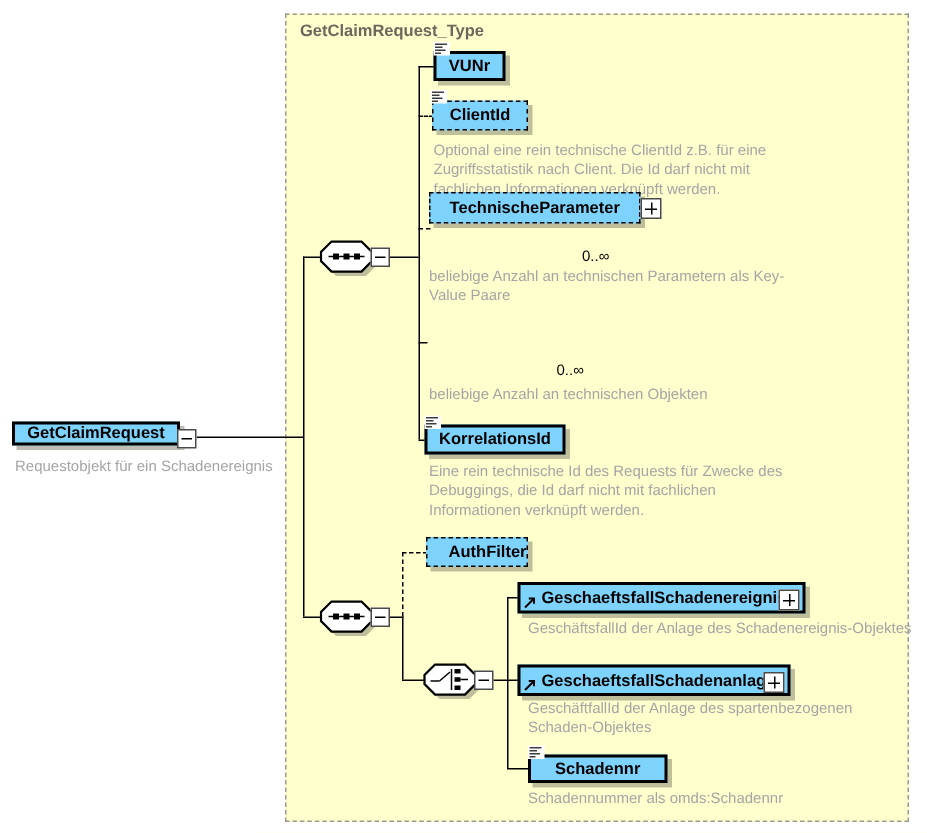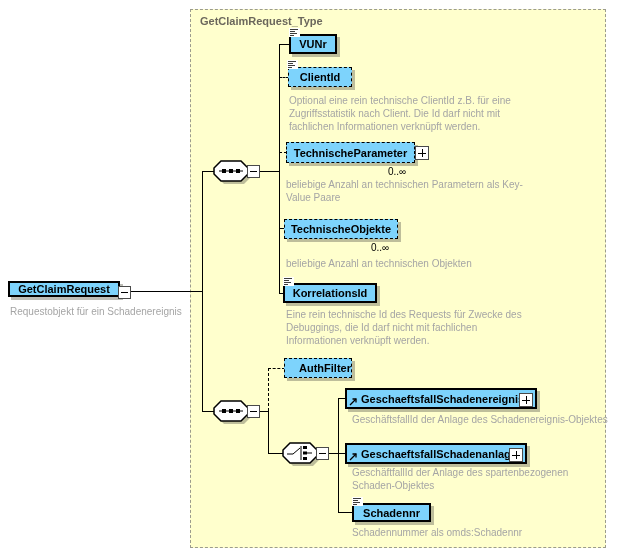--- a/index.html
+++ b/index.html
@@ -113,33 +113,30 @@
     <div class="texticon">
         <i></i>
         <i></i>
         <i></i>
         <i></i>
       </div>
     <span>ClientId</span>
   </div>
   <div class="ann" style="left:289px;top:94px;width:232px;">Optional eine rein technische ClientId z.B. für eine Zugriffsstatistik nach Client. Die Id darf nicht mit fachlichen Informationen verknüpft werden.</div>
 
-  <div class="el dashed" style="left:286px;top:142px;width:129px;height:21px;">
+  <div class="el dashed" style="left:286px;top:128px;width:141px;height:21px;">
     <span>TechnischeParameter</span>
     <div class="expander" style="right:-15px;top:3px;width:14px;height:14px;">
         <span class="hbar" style="top:5.5px;"></span>
         <span class="vbar" style="left:5.5px;"></span>
       </div>
   </div>
   <div class="occ" style="left:388px;top:166px;">0..∞</div>
   <div class="ann" style="left:286px;top:178px;width:245px;">beliebige Anzahl an technischen Parametern als Key-Value Paare</div>
 
-  <div class="el dashed" style="left:284px;top:219px;width:114px;height:20px;">
-    <span>TechnischeObjekte</span>
-  </div>
   <div class="occ" style="left:371px;top:242px;">0..∞</div>
   <div class="ann" style="left:286px;top:257px;width:260px;">beliebige Anzahl an technischen Objekten</div>
 
   <div class="el" style="left:283px;top:283px;width:94px;height:20px;">
     <div class="texticon">
         <i></i>
         <i></i>
         <i></i>
         <i></i>
       </div>
@@ -201,21 +198,21 @@
       <polyline points="3.5,2 7,2 7,5.5" fill="none" stroke="#000" stroke-width="1.3"></polyline>
     </svg>
     <span>GeschaeftsfallSchadenanlage</span>
     <div class="expander" style="right:2px;top:3px;width:14px;height:14px;">
         <span class="hbar" style="top:5.5px;"></span>
         <span class="vbar" style="left:5.5px;"></span>
       </div>
   </div>
   <div class="ann" style="left:352px;top:466px;width:250px;">GeschäftfallId der Anlage des spartenbezogenen Schaden-Objektes</div>
 
-  <div class="el" style="left:352px;top:503px;width:79px;height:19px;">
+  <div class="el" style="left:352px;top:503px;width:93px;height:19px;">
     <div class="texticon">
         <i></i>
         <i></i>
         <i></i>
         <i></i>
       </div>
     <span>Schadennr</span>
   </div>
   <div class="ann" style="left:352px;top:526px;width:260px;">Schadennummer als omds:Schadennr</div>
 

